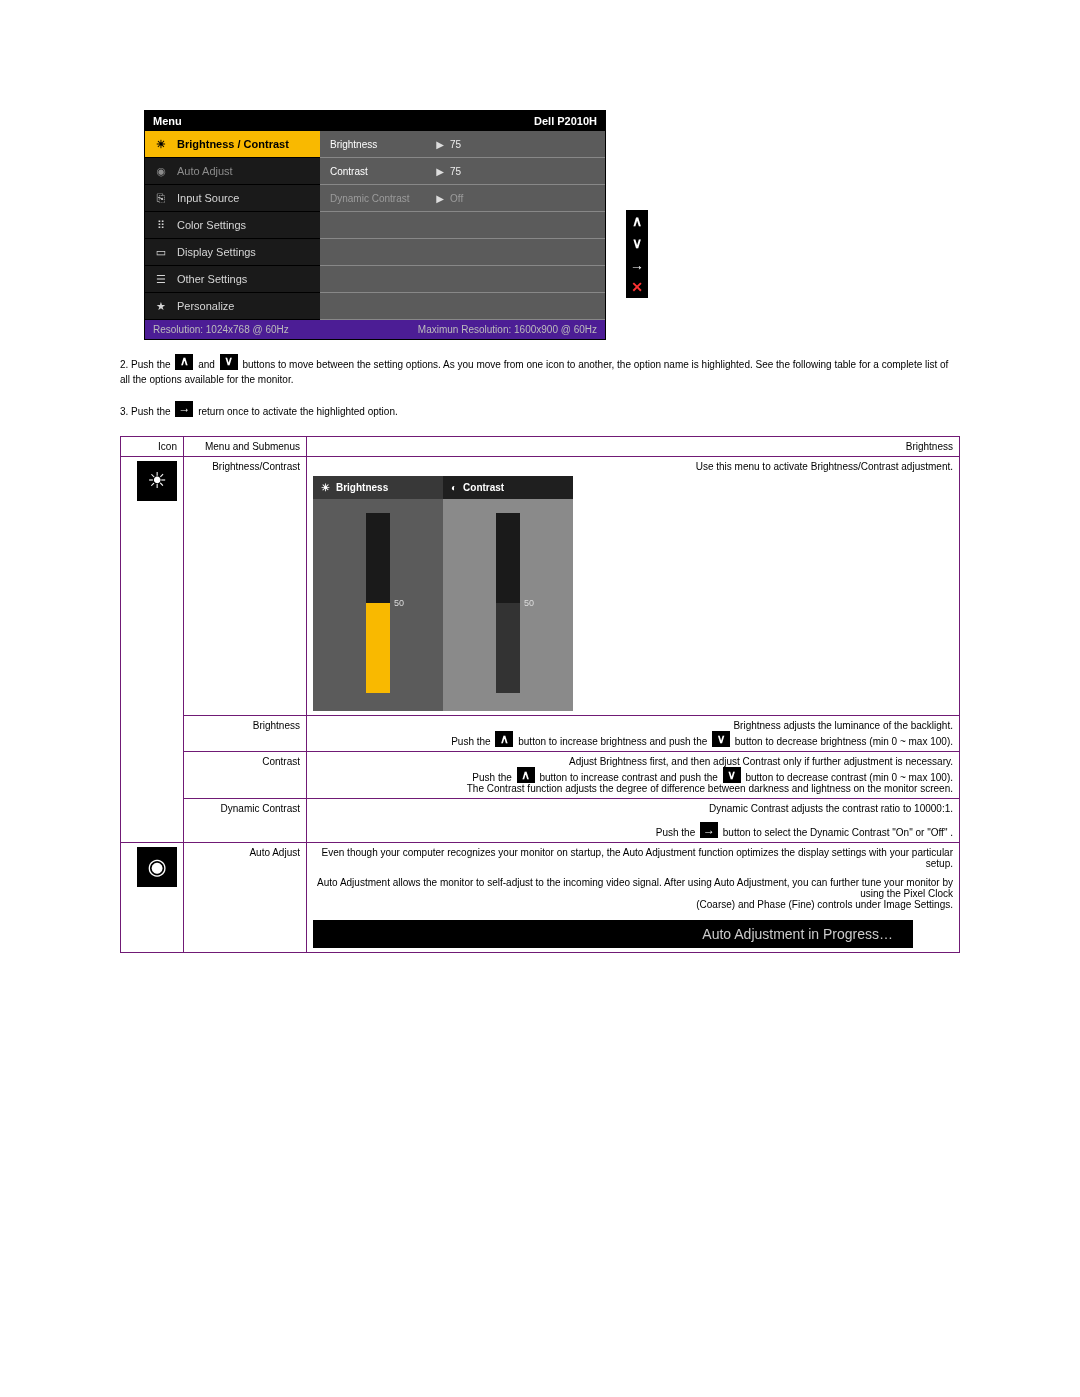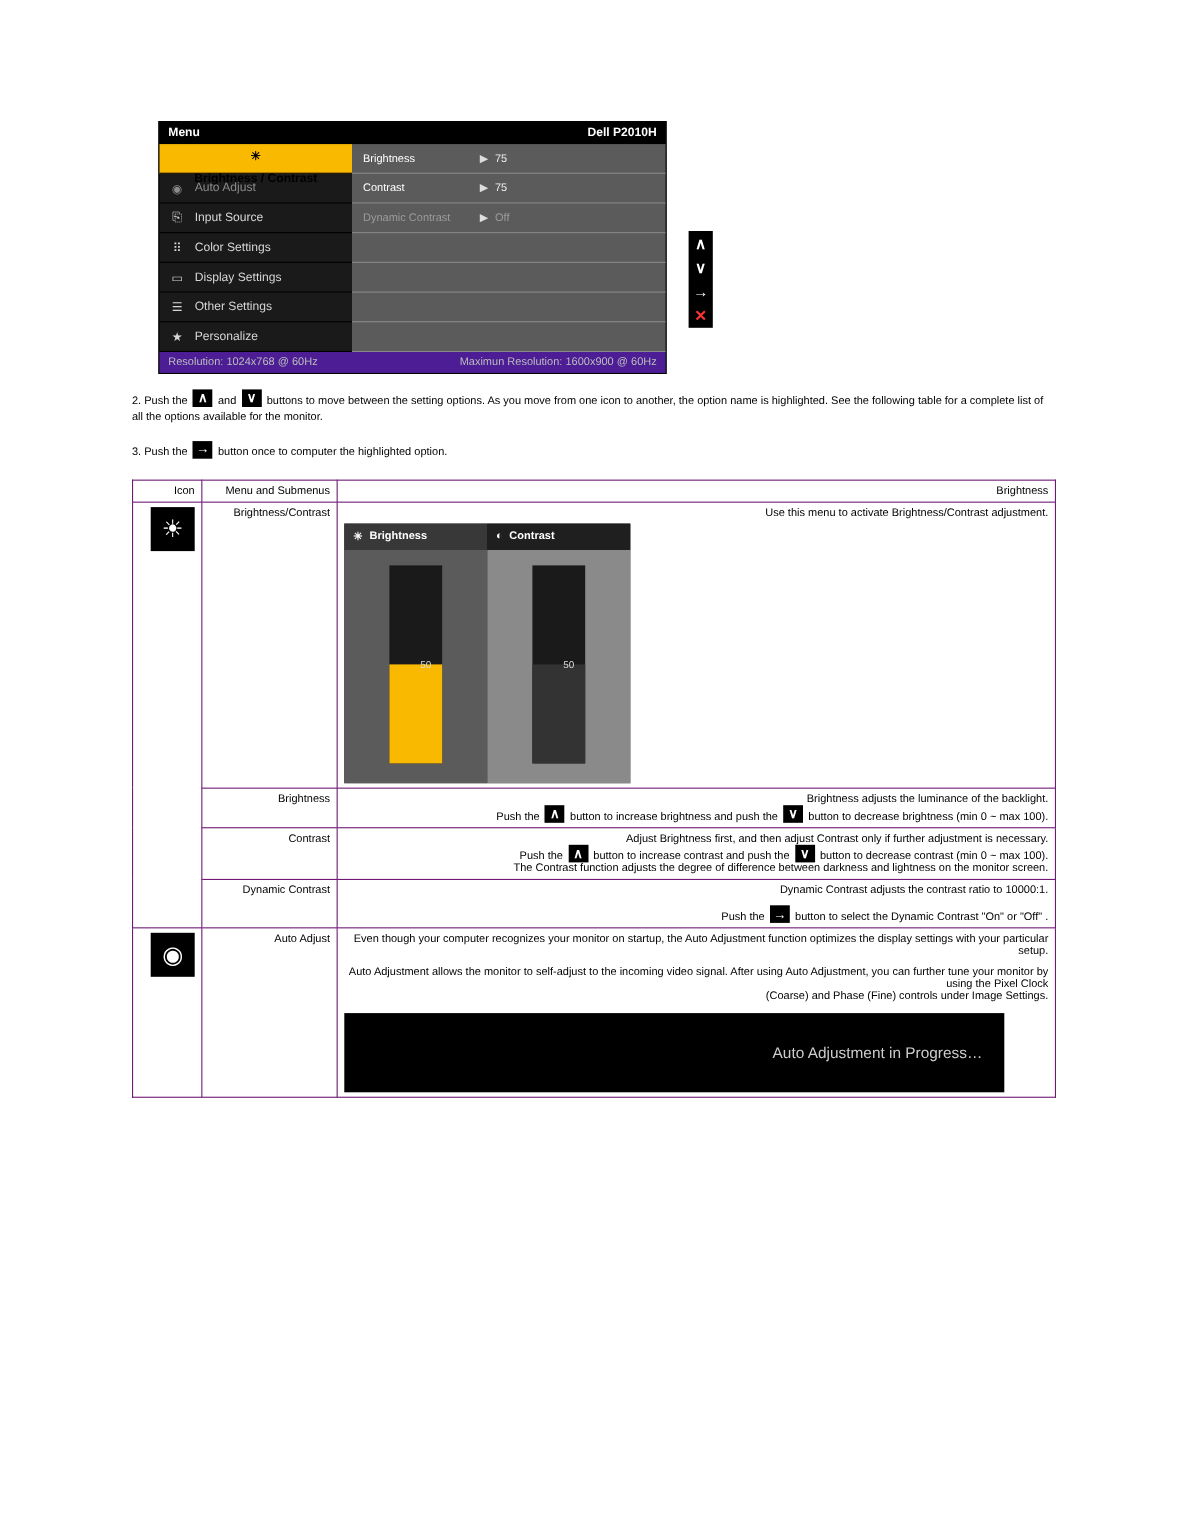--- a/index.html
+++ b/index.html
@@ -30,21 +30,21 @@
   }
   .osd-body{display:flex;}
   .osd-left{width:175px;}
   .osd-right{flex:1;background:#5b5b5b;}
   .menu-item{
     display:flex;align-items:center;gap:8px;
     padding:4px 8px;
     border-bottom:1px solid #000;
     height:18px;
   }
-  .menu-item.sel{background:#f9b900;color:#000;font-weight:bold;flex-direction:column;}
+  .menu-item.sel{background:#f9b900;color:#000;font-weight:bold;}
   .menu-item.dim{color:#8b8b8b;}
   .osd-right-row{
     display:flex;align-items:center;
     padding:4px 10px;
     border-bottom:1px solid #888;
     height:18px;
     font-size:10px;
   }
   .osd-right-row .lbl{flex:0 0 100px;color:#fff;}
   .osd-right-row .ar{flex:0 0 20px;text-align:center;color:#ddd;}
@@ -117,30 +117,30 @@
   .bc-head .half.light{background:#383838;}
   .bc-head .half.dark{background:#1f1f1f;}
   .bc-bars{display:flex;}
   .bc-col{
     flex:1;display:flex;flex-direction:column;align-items:center;
     padding:14px 0 18px;
   }
   .bc-col.light{background:#5b5b5b;}
   .bc-col.dark{background:#8a8a8a;}
   .bar-outer{
-    width:48px;height:180px;background:#1a1a1a;position:relative;
+    width:24px;height:180px;background:#1a1a1a;position:relative;
   }
   .bar-fill{position:absolute;bottom:0;left:0;right:0;}
   .bar-fill.y{height:50%;background:#f9b900;}
   .bar-fill.g{height:50%;background:#333;}
   .bar-label{position:absolute;top:50%;left:28px;color:#ddd;font-size:9px;transform:translateY(-50%);}
   .auto-prog{
     background:#000;color:#ccc;
     font-size:14px;
-    padding:28px 20px;
+    padding:6px 20px;
     width:560px;
     margin-top:10px;
   }
 
   
   .ico-sun::before{content:"☀";}
   .ico-target::before{content:"◉";}
   .ico-input::before{content:"⎘";}
   .ico-dots::before{content:"⠿";}
   .ico-screen::before{content:"▭";}
@@ -233,21 +233,21 @@
     <span>2. Push the </span>
     <span class="inline-icon">∧</span>
     <span> and </span>
     <span class="inline-icon">∨</span>
     <span> buttons to move between the setting options. As you move from one icon to another, the option name is highlighted. See the following table for a complete list of all the options available for the monitor.</span>
   </div>
 
   <div class="step">
     <span>3. Push the </span>
     <span class="inline-icon">→</span>
-    <span> button once to computer the highlighted option.</span>
+    <span> return once to activate the highlighted option.</span>
   </div>
 
 
 
 
   <table class="main">
     <tbody>
         <tr>
       <th class="icon-cell">Icon</th>
       <th style="width:110px">Menu and Submenus</th>

